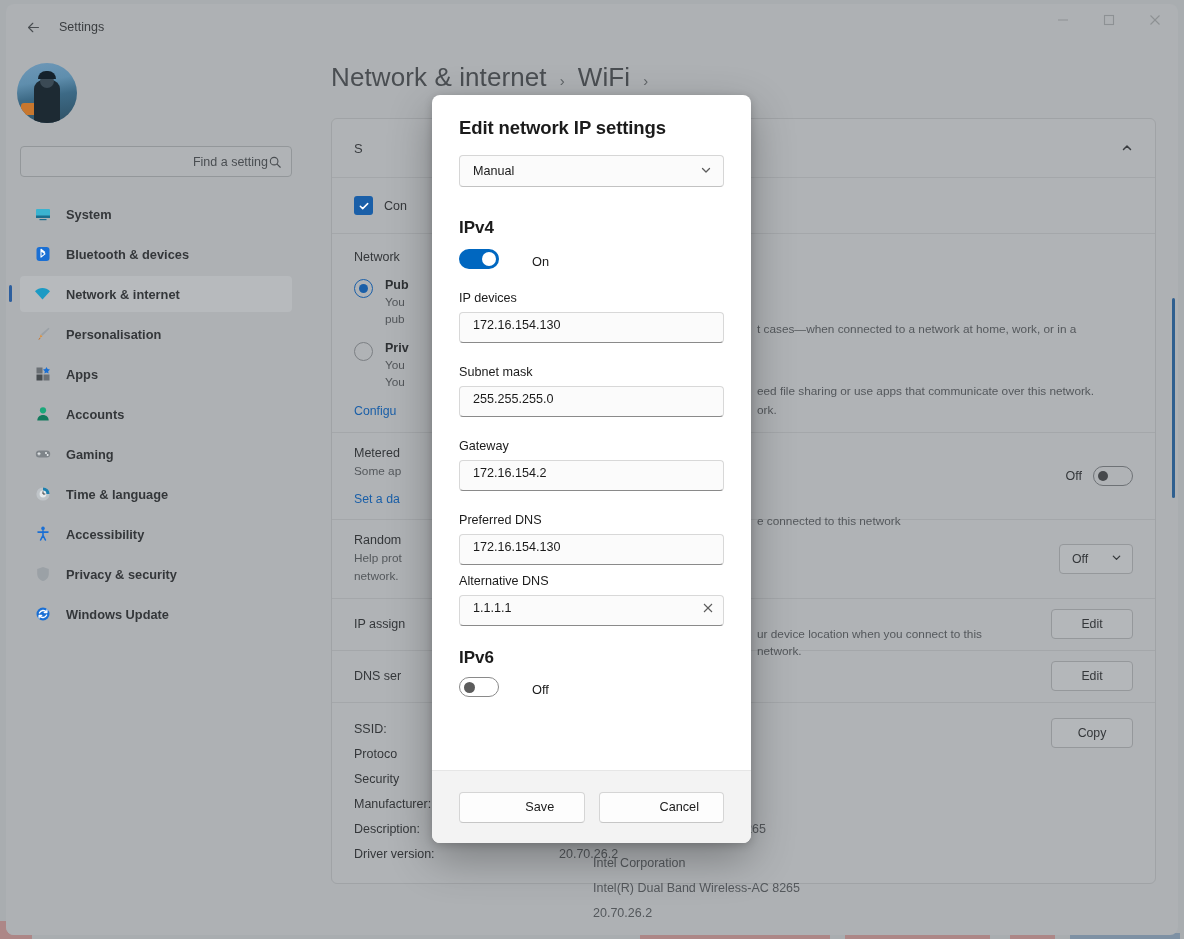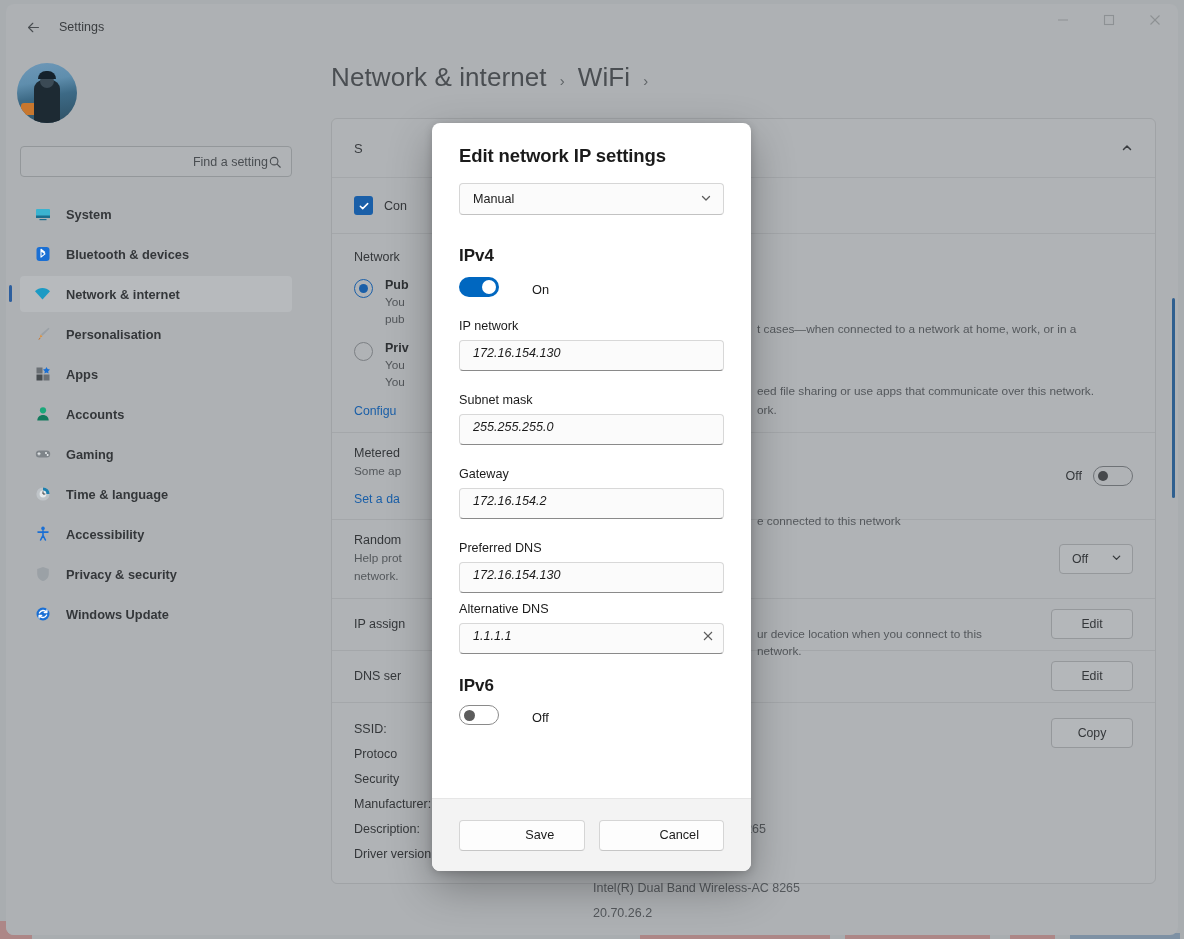--- a/index.html
+++ b/index.html
@@ -236,21 +236,21 @@
 
   
   #dialog-shade { position: absolute; inset: 0; }
   #dialog {
     position: absolute; left: 432px; top: 95px;
     width: 319px; height: 748px;
     background: #ffffff;
     border-radius: 8px;
     box-shadow: 0 16px 44px rgba(0,0,0,.30), 0 2px 8px rgba(0,0,0,.18);
     overflow: hidden;
-    display: flex; flex-direction: column; margin-top: 28px;
+    display: flex; flex-direction: column;
   }
   #dialog-body {
     flex: 1; overflow: hidden; position: relative;
     padding: 22px 27px 0 27px;
   }
   #dlg-title {
     font-size: 18.5px; font-weight: bold; color: #1b1b1b;
     margin-bottom: 16px; letter-spacing: -.1px;
   }
   #mode-combo {
@@ -281,21 +281,21 @@
   }
   .sw-label { font-size: 12.8px; color: #1b1b1b; }
 
   .field-label { font-size: 12.6px; color: #1b1b1b; margin-bottom: 7px; }
   .field {
     height: 31px; border: 1px solid #d8d8d8; border-bottom: 1px solid #8a8a8a;
     border-radius: 4px; background: #fbfbfb;
     display: flex; align-items: center;
     padding: 0 9px 6px 13px;
     margin-bottom: 22px;
-    font-size: 12.6px; color: #1b1b1b; font-style: italic;
+    font-size: 12.6px; color: #1b1b1b;
   }
   .field .val { flex: 1; }
   .field .clear { color: #5c5c5c; display: flex; }
   .field.tight { margin-bottom: 9px; }
 
   #dialog-footer {
     flex: none; height: 73px;
     background: #f3f3f3;
     border-top: 1px solid #e6e6e6;
     display: flex; align-items: center; gap: 14px;
@@ -659,21 +659,21 @@
           </div>
 
           <div class="ver-head">IPv4</div>
           <div class="dlg-toggle-line">
             <div class="sw on">
                 <div class="knob"></div>
               </div>
             <div class="sw-label">On</div>
           </div>
 
-          <div class="field-label">IP network</div>
+          <div class="field-label">IP devices</div>
           <div class="field">
             <span class="val">172.16.154.130</span>
           </div>
 
           <div class="field-label">Subnet mask</div>
           <div class="field">
             <span class="val">255.255.255.0</span>
           </div>
 
           <div class="field-label">Gateway</div>

